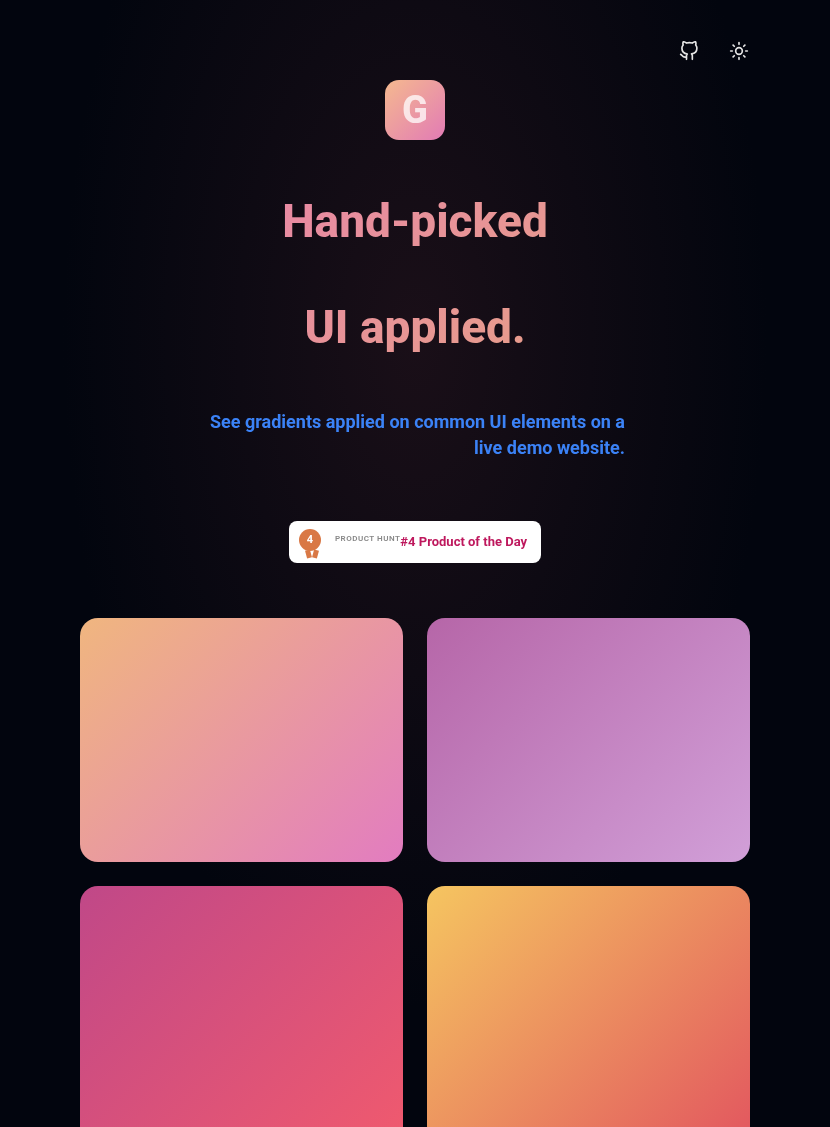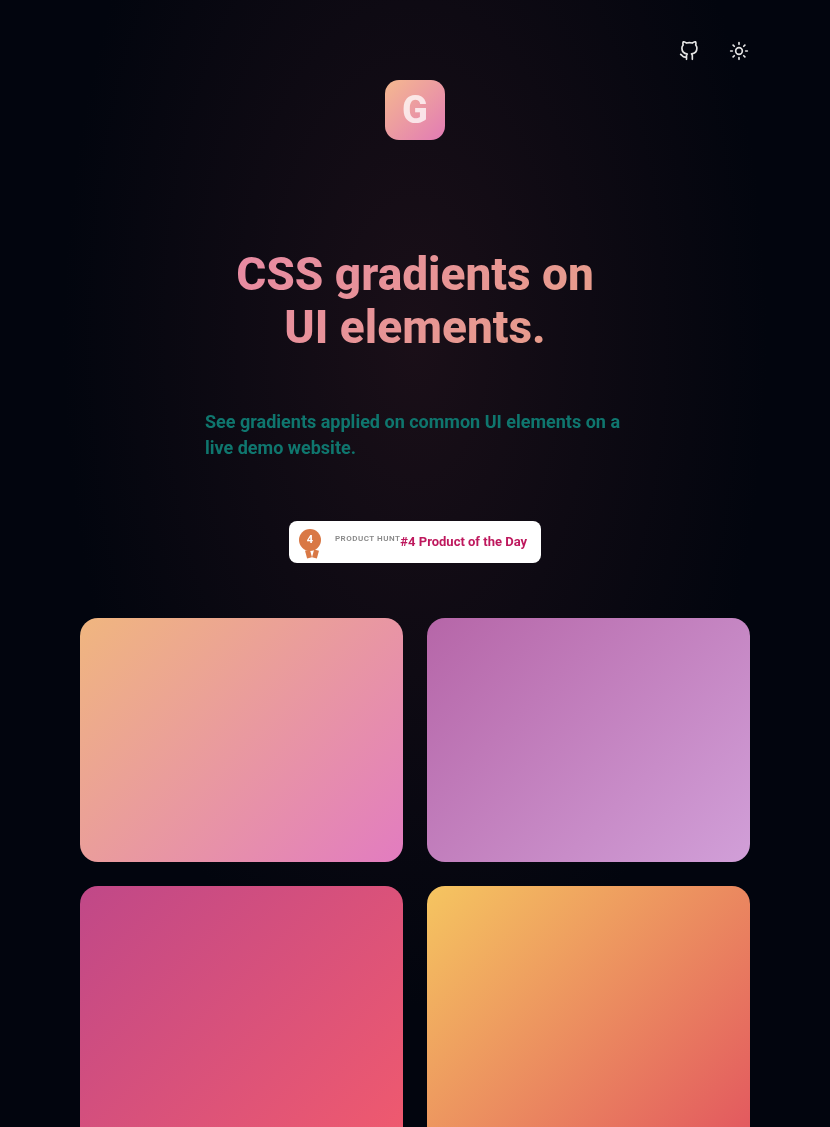--- a/index.html
+++ b/index.html
@@ -68,25 +68,25 @@
       font-size: 46px;
       font-weight: 800;
       line-height: 1.15;
       background: linear-gradient(135deg, #e87db3 0%, #e79c8c 70%, #e5a887 100%);
       -webkit-background-clip: text;
       -webkit-text-fill-color: transparent;
       background-clip: text;
     }
 
     .hero-subtitle {
-      text-align: left;
+      text-align: right;
       margin-top: 55px;
       font-size: 18px;
       font-weight: 700;
-      color: #0f766e;
+      color: #3b82f6;
       line-height: 1.45;
       max-width: 420px;
       margin-left: auto;
       margin-right: auto;
     }
 
     .badge-container {
       display: flex;
       justify-content: center;
       margin-top: 60px;
@@ -220,23 +220,23 @@
   </div>
 </div>
 
 <div class="logo-container">
   <div class="logo">
     <span>G</span>
   </div>
 </div>
 
 <h1 class="hero-title">
+  <span>Hand-picked</span><br>
   <br>
-  <span>CSS gradients on</span><br>
-  <span>UI elements.</span>
+  <span>UI applied.</span>
 </h1>
 
 <p class="hero-subtitle">See gradients applied on common UI elements on a live demo website.</p>
 
 <div class="badge-container">
   <div class="product-hunt-badge">
     <div class="ph-medal">
       <div class="ph-medal-circle">
         <span>4</span>
       </div>

